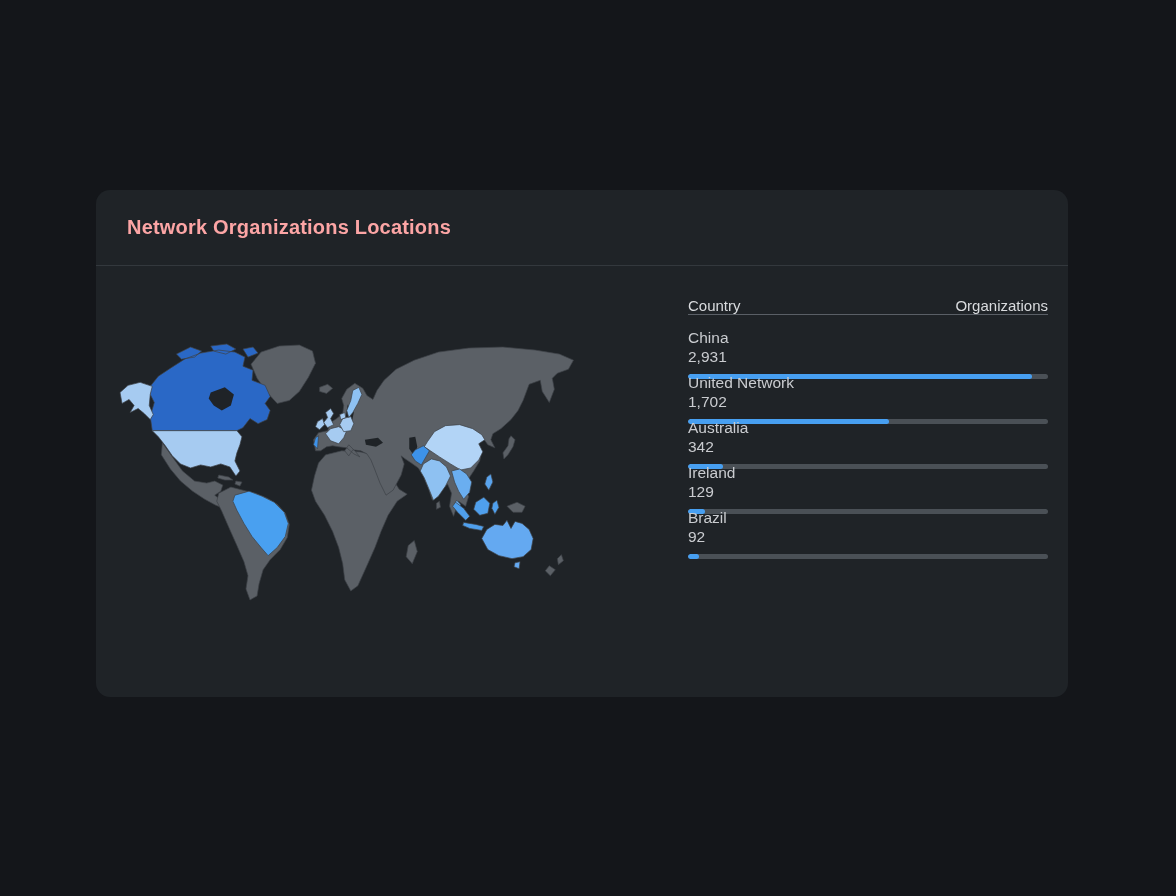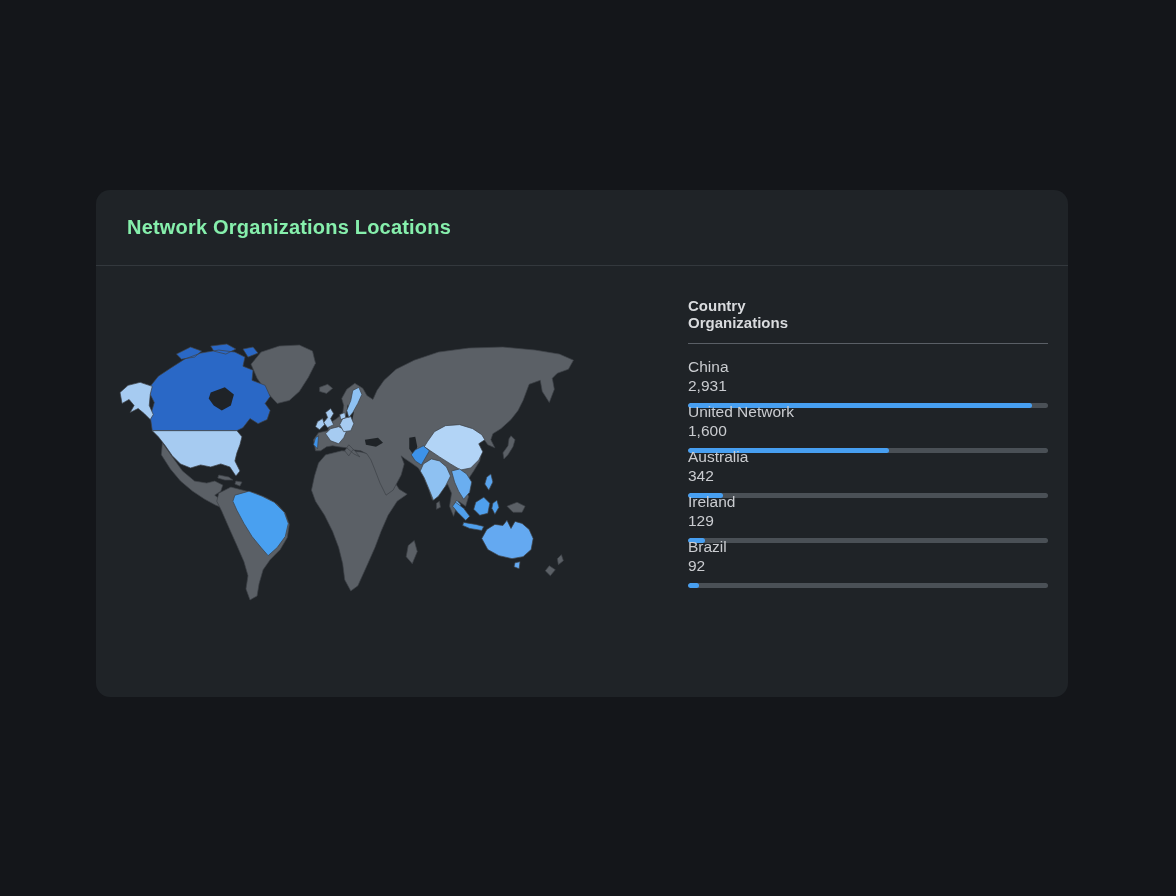--- a/index.html
+++ b/index.html
@@ -11,37 +11,37 @@
   .card{
     position:absolute;left:96px;top:190px;width:972px;height:507px;
     background:#1f2327;border-radius:14px;
   }
   .card-header{
     height:76px;display:flex;align-items:center;
     padding:0 31px;box-sizing:border-box;
     border-bottom:1px solid #33383d;
   }
   .card-title{
-    font-size:20px;font-weight:700;color:#86efac;letter-spacing:.2px;
+    font-size:20px;font-weight:700;color:#fca5a5;letter-spacing:.2px;
   }
   
   .map-wrap{
     position:absolute;left:22px;top:152px;width:524px;height:260px;
   }
   .map-wrap svg{display:block;width:100%;height:100%;}
   .map-wrap path{stroke:#3d4247;stroke-width:0.7;stroke-linejoin:round;}
   .map-wrap path.sea{stroke:none;}
   
   .country-table{
     position:absolute;left:592px;top:107px;width:360px;
   }
   .t-head{
     display:flex;justify-content:space-between;align-items:baseline;
-    font-size:15px;font-weight:700;color:#d9dbde;
-    padding-bottom:12px;border-bottom:1px solid #5a5f66;flex-direction:column;
+    font-size:15px;font-weight:400;color:#d9dbde;
+    border-bottom:1px solid #5a5f66;
   }
   .t-row{box-sizing:border-box;padding-top:13px;height:45px;}
   .t-line{
     display:flex;justify-content:space-between;align-items:baseline;
     font-size:15.5px;color:#caccd0;line-height:19px;flex-direction:column;
   }
   .t-bar{
     margin-top:8px;height:5px;border-radius:3px;
     background:var(--bar-track,#4a5056);overflow:hidden;
   }
@@ -118,21 +118,21 @@
     </div>
     <div class="t-bar">
       <div class="t-fill" style="width: 95.5%;"></div>
     </div>
   </div>
 
 
   <div class="t-row">
     <div class="t-line">
       <span class="t-country">United Network</span>
-      <span class="t-value">1,600</span>
+      <span class="t-value">1,702</span>
     </div>
     <div class="t-bar">
       <div class="t-fill" style="width: 55.8%;"></div>
     </div>
   </div>
 
 
   <div class="t-row">
     <div class="t-line">
       <span class="t-country">Australia</span>

